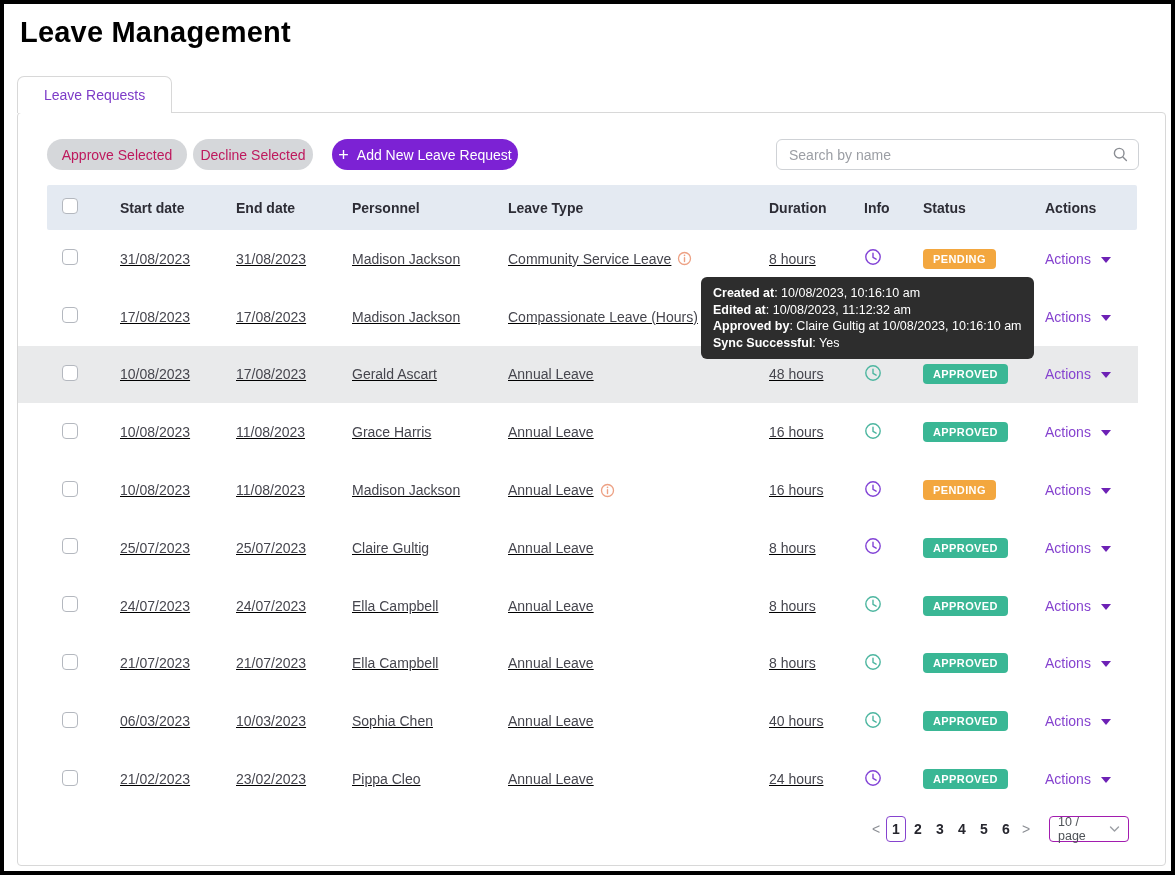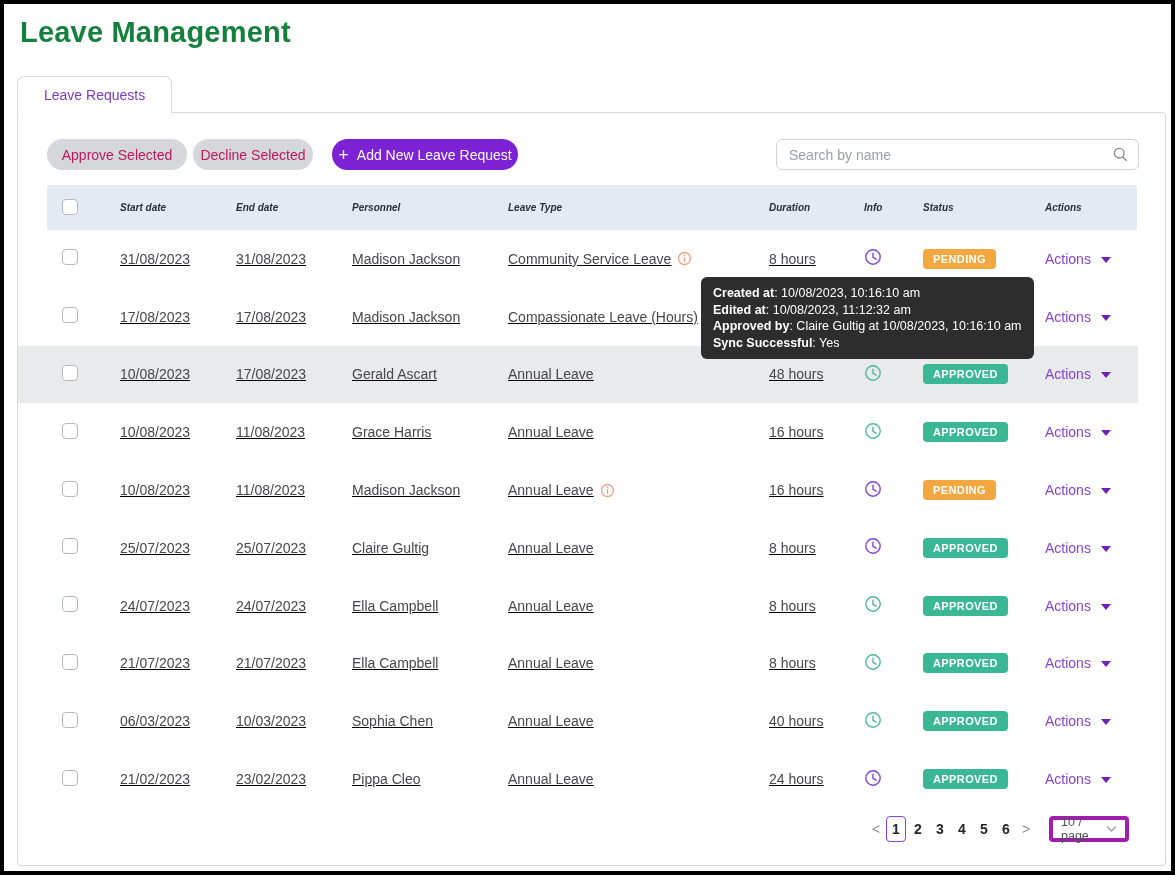--- a/index.html
+++ b/index.html
@@ -6,21 +6,21 @@
   html, body { width: 1175px; height: 875px; }
   body {
     border: 4px solid #000;
     background: #fff;
     font-family: "Liberation Sans", sans-serif;
     position: relative;
     overflow: hidden;
   }
   .page-title {
     position: absolute; left: 16px; top: 12px;
-    font-size: 29px; font-weight: bold; color: #15803d; letter-spacing: 0.2px;
+    font-size: 29px; font-weight: bold; color: #000000; letter-spacing: 0.2px;
   }
   .tab {
     position: absolute; left: 13px; top: 72px; height: 37px;
     padding: 16px 26px; background: #fff;
     border: 1px solid #d8d8d8; border-bottom: none;
     border-radius: 7px 7px 0 0;
     display: flex; align-items: center;
     font-size: 14px; color: #7d3bc8; z-index: 2; cursor: pointer;
   }
   .panel {
@@ -46,21 +46,21 @@
     font-family: "Liberation Sans", sans-serif;
   }
   .search-wrap input::placeholder { color: #9b9ea4; }
   .search-wrap .search-icon { position: absolute; right: 10px; top: 7px; }
   
   .thead {
     position: absolute; left: 43px; top: 181px; width: 1090px; height: 45px;
     background: #e4eaf2; border-radius: 2px;
     display: grid; grid-template-columns: 73px 116px 116px 156px 261px 95px 59px 122px 1fr;
     align-items: center;
-    font-size: 10px; font-weight: bold; color: #2d2d36; font-style: italic;
+    font-size: 14px; font-weight: bold; color: #2d2d36;
   }
   .rows {
     position: absolute; left: 14px; top: 226px; width: 1120px; text-decoration: underline;
   }
   .trow {
     height: 57.8px; padding-left: 29px;
     display: grid; grid-template-columns: 73px 116px 116px 156px 261px 95px 59px 122px 1fr;
     align-items: center;
     font-size: 14px; color: #46464e;
   }
@@ -105,21 +105,21 @@
   .pg-arrow { color: #8b8e94; font-size: 14px; width: 18px; text-align: center; cursor: pointer; }
   .pg-num {
     width: 20px; height: 26px; margin: 0 1px;
     display: flex; align-items: center; justify-content: center;
     font-size: 14px; font-weight: bold; color: #26262e; cursor: pointer;
     border: 1px solid transparent; border-radius: 4px;
   }
   .pg-num.active { border-color: #8643cf; }
   .pg-size {
     width: 80px; height: 26px; margin-left: 14px;
-    border: 4px solid #a21caf; border-radius: 4px;
+    border: 1px solid #a21caf; border-radius: 4px;
     display: flex; align-items: center; justify-content: space-between;
     padding: 0 8px; font-size: 12.5px; color: #4e5257; cursor: pointer; background: #fff;
   }
 </style>
 </head>
 <body>
 
 <h1 class="page-title">Leave Management</h1>
 
 <div class="tab">

